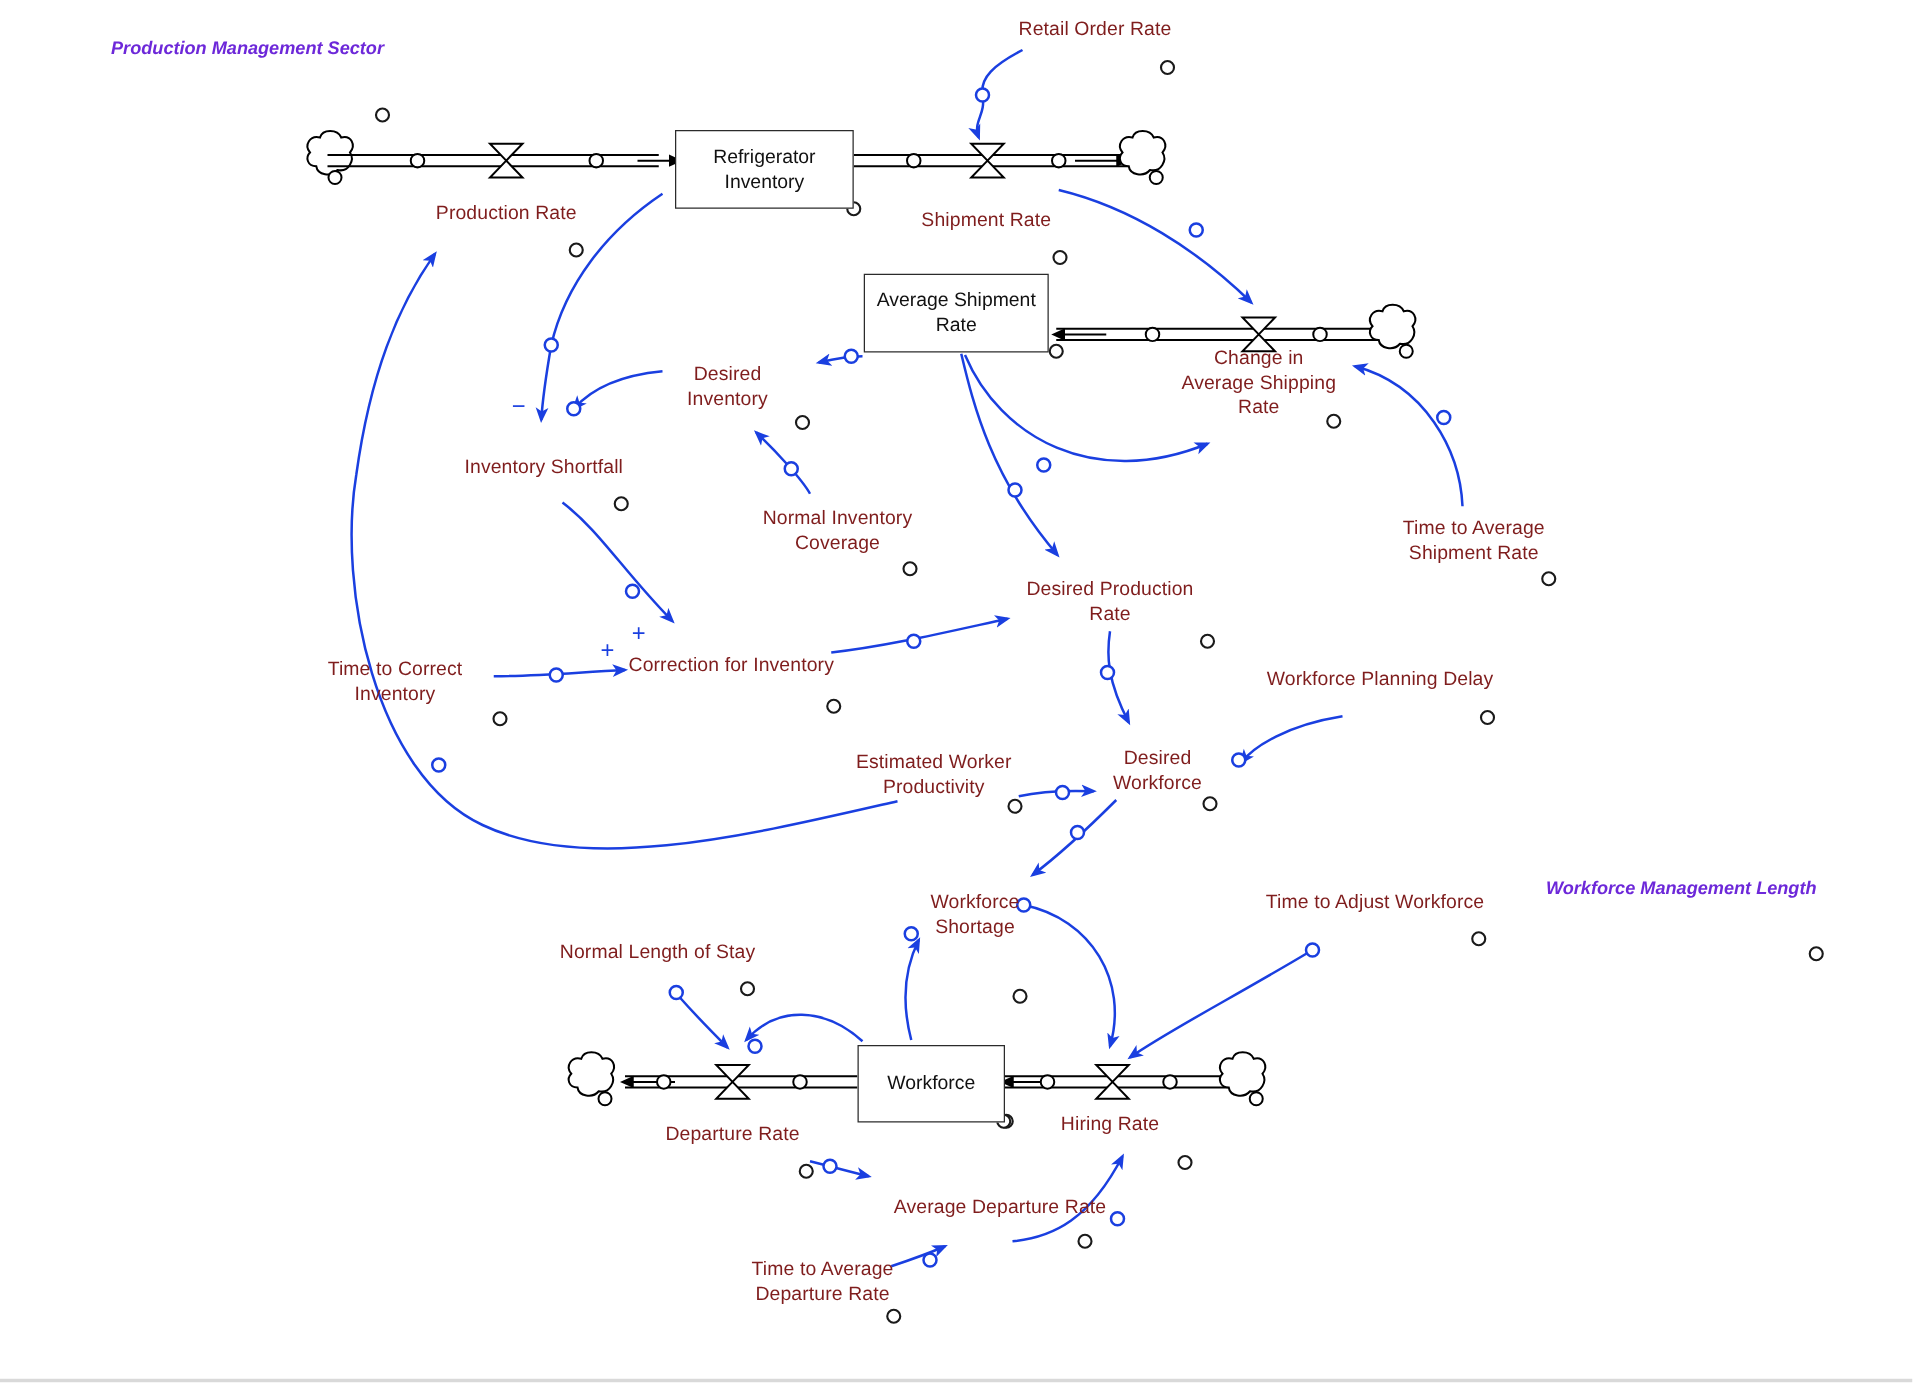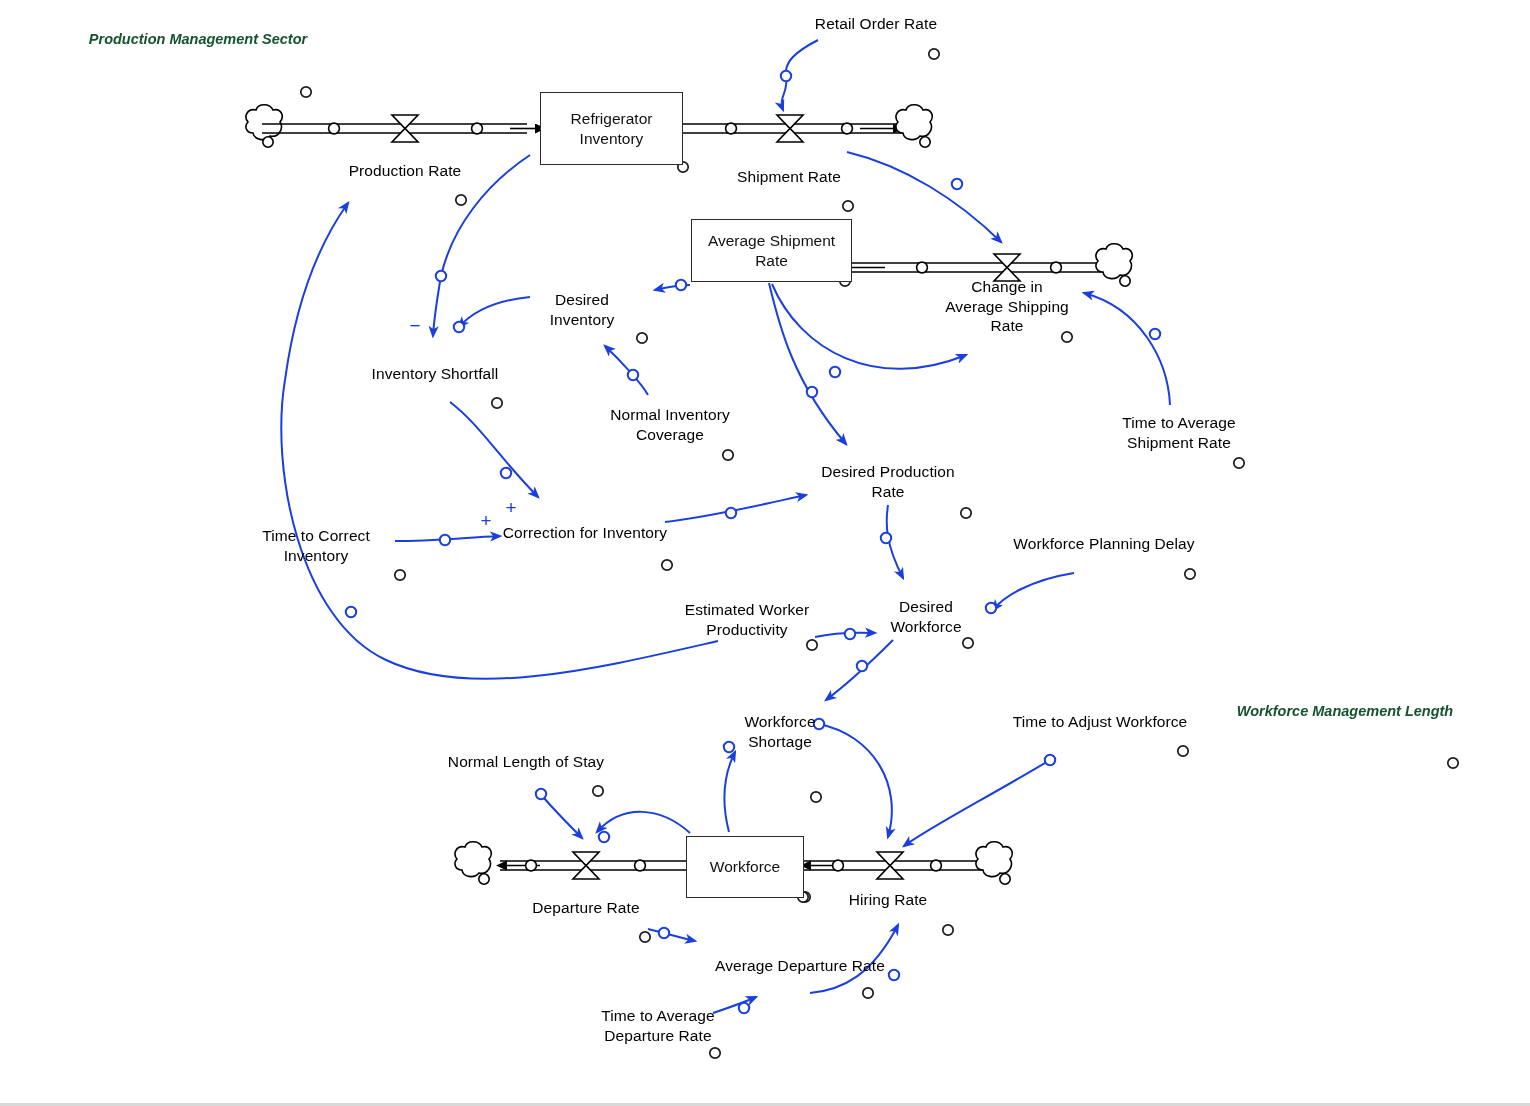--- a/index.html
+++ b/index.html
@@ -20,34 +20,34 @@
     position: absolute;
     left: 0; top: 0;
     width: 1530px;
     height: 1106px;
     pointer-events: none;
   }
   .lbl {
     position: absolute;
     font-family: "Liberation Sans", sans-serif;
     font-size: 15.5px;
-    color: #000000;
+    color: #7f1d1d;
     text-align: center;
     line-height: 1.27;
     white-space: pre-line;
     transform: translate(-50%, -50%);
     letter-spacing: 0.1px;
   }
   .sector-lbl {
     position: absolute;
     font-family: "Liberation Sans", sans-serif;
     font-size: 14.5px;
     font-weight: bold;
     font-style: italic;
-    color: #14532d;
+    color: #6d28d9;
     white-space: nowrap;
     transform: translate(-50%, -50%);
   }
   .stock {
     position: absolute;
     border: 1.8px solid #2b2b2b;
     background: #ffffff;
     display: flex;
     align-items: center;
     justify-content: center;
@@ -255,24 +255,24 @@
       <circle cx="664" cy="933" r="5.2" fill="#fff" stroke="#1a3fe0" stroke-width="2"></circle>
 
       <path d="M713,1013 C728,1008 740,1004 756,997" marker-end="url(#blueArrow)"></path>
       <circle cx="744" cy="1008" r="5.2" fill="#fff" stroke="#1a3fe0" stroke-width="2"></circle>
 
       <path d="M718,641 C600,668 470,700 386,660 C300,620 270,470 285,380 C296,300 318,245 348,203" marker-end="url(#blueArrow)"></path>
       <circle cx="351" cy="612" r="5.2" fill="#fff" stroke="#1a3fe0" stroke-width="2"></circle>
     </g>
   </svg>
 
-  <div class="stock" style="left:540px; top:92px; width:143px; height:73px;">Refrigerator
+  <div class="stock" style="left:540px; top:104px; width:143px; height:63px;">Refrigerator
 Inventory</div>
 
-  <div class="stock" style="left:691px; top:219px; width:161px; height:63px;">Average Shipment
+  <div class="stock" style="left:691px; top:219px; width:148px; height:63px;">Average Shipment
 Rate</div>
 
   <div class="stock" style="left:686px; top:836px; width:118px; height:62px;">Workforce</div>
 
   <div class="sector-lbl" style="left:198px; top:39px;">Production Management Sector</div>
   <div class="sector-lbl" style="left:1345px; top:711px;">Workforce Management Length</div>
 
   <div class="lbl" style="left:405px; top:171px;">Production Rate</div>
   <div class="lbl" style="left:789px; top:177px;">Shipment Rate</div>
   <div class="lbl" style="left:1007px; top:307px;">Change in

